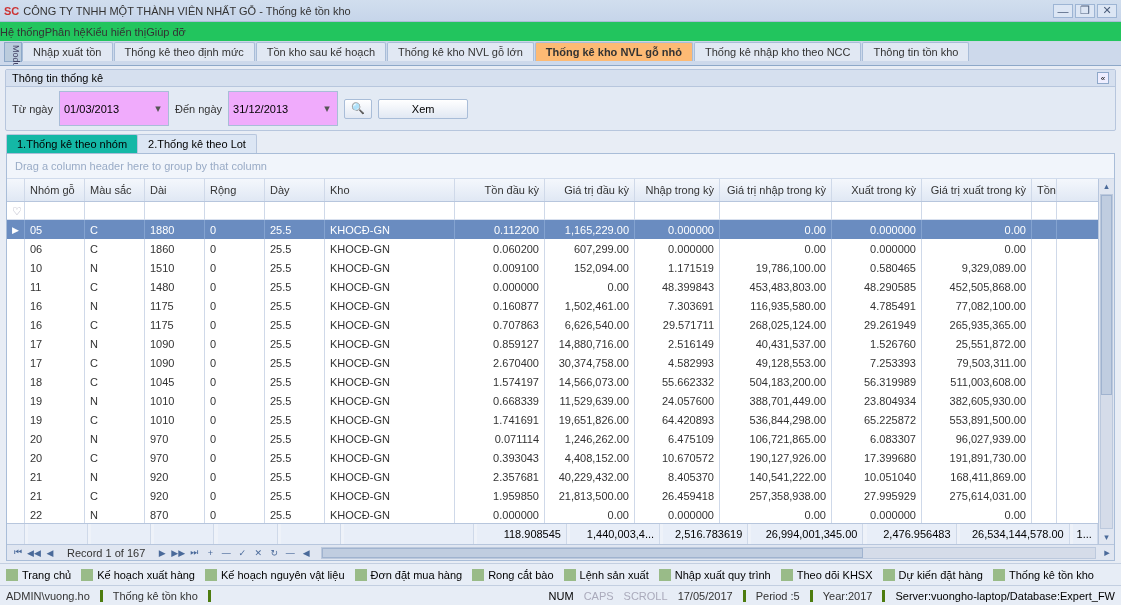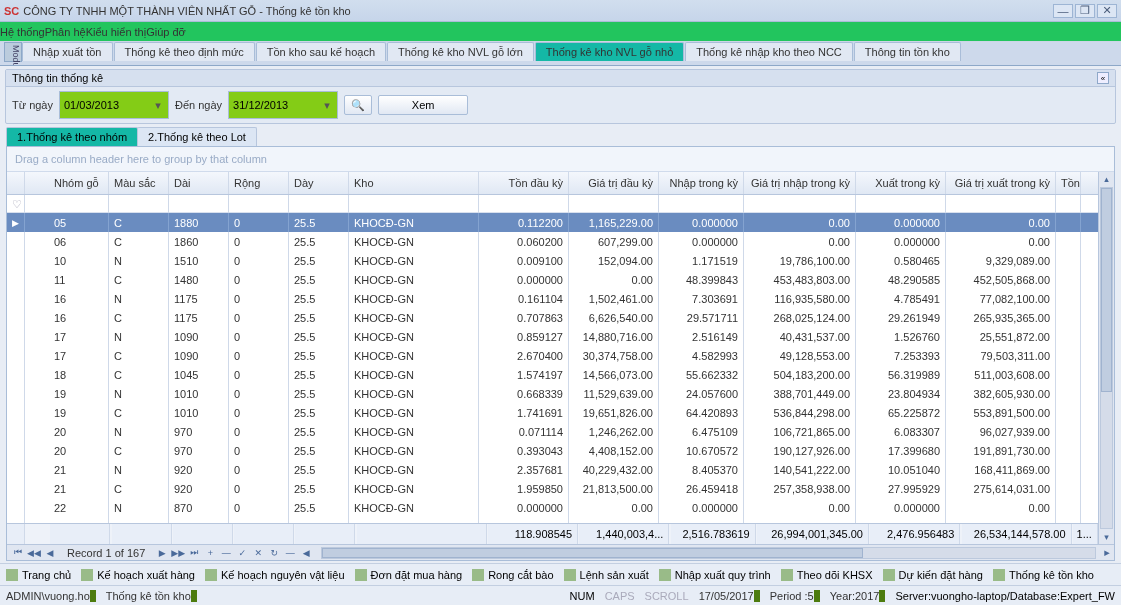--- a/index.html
+++ b/index.html
@@ -7,27 +7,27 @@
 .titlebar { height: 22px; background: linear-gradient(#d1deee,#c6d5ea); display: flex; align-items: center; padding: 0 4px; color: #333; border-bottom: 1px solid #a9bdd8; }
 .titlebar .logo { color: #c33; font-weight: bold; margin-right: 4px; }
 .titlebar .title { flex: 1; }
 .titlebar .win-btns { display: flex; gap: 2px; }
 .titlebar .win-btn { width: 20px; height: 14px; background: #dce6f4; border: 1px solid #9db5d4; display: flex; align-items: center; justify-content: center; color: #4a5d7a; cursor: pointer; }
 .menubar { height: 20px; background: #22c55e; display: flex; align-items: center; gap: 0; border-bottom: 1px solid #ccd6e6; }
 .menubar span { cursor: pointer; color: #333; }
 .tab-row { height: 24px; background: #cdd9eb; display: flex; align-items: flex-start; padding-left: 4px; border-bottom: 1px solid #8da8c8; gap: 0; overflow: hidden; }
 .mod-tab { width: 18px; writing-mode: vertical-rl; text-orientation: mixed; background: #bcd; border: 1px solid #8da8c8; height: 20px; font-size: 9px; padding-top: 2px; color: #446; }
 .tab { padding: 3px 10px; background: #e1e8f3; border: 1px solid #a9bdd8; border-bottom: none; border-radius: 2px 2px 0 0; margin-right: 1px; cursor: pointer; color: #333; white-space: nowrap; }
-.tab.active { background: #14b8a6; font-weight: normal; }
+.tab.active { background: #fdba74; font-weight: bold; }
 .groupbox { margin: 3px 5px; border: 1px solid #b7c6dd; background: #e3eaf4; border-radius: 2px; }
 .groupbox-hdr { padding: 2px 6px; background: #d6e0ef; border-bottom: 1px solid #b7c6dd; display: flex; align-items: center; justify-content: space-between; }
 .groupbox-hdr .collapse { width: 12px; height: 12px; border: 1px solid #8ea8c9; background: #eef; display: flex; align-items: center; justify-content: center; font-size: 8px; cursor: pointer; }
 .filter-row { padding: 4px 6px; display: flex; align-items: center; gap: 6px; }
 .filter-row label { color: #333; }
-.date-input { width: 110px; height: 28px; border: 1px solid #a9bdd8; background: #84cc16; display: flex; align-items: center; padding: 0 4px; justify-content: space-between; }
+.date-input { width: 110px; height: 35px; border: 1px solid #a9bdd8; background: #f0abfc; display: flex; align-items: center; padding: 0 4px; justify-content: space-between; }
 .date-input .dd { width: 12px; text-align: center; color: #555; cursor: pointer; }
 .btn-xem { height: 20px; border: 1px solid #a9bdd8; background: linear-gradient(#fff,#e1e8f3); padding: 0 33px; display: flex; align-items: center; gap: 6px; cursor: pointer; border-radius: 2px; }
 .subtab-row { display: flex; padding: 0 6px; }
 .subtab { padding: 3px 10px; border: 1px solid #b7c6dd; border-bottom: none; background: #dce6f4; cursor: pointer; border-radius: 2px 2px 0 0; margin-right: -1px; }
 .subtab.active { background: #14b8a6; }
 .grid-wrap { flex: 1; margin: 0 6px 2px; border: 1px solid #a9bdd8; background: #fff; display: flex; flex-direction: column; overflow: hidden; }
 .group-hint { padding: 6px 8px; color: #99abc6; background: #f1f5fb; border-bottom: 1px solid #d0dbec; }
 .grid-header { display: flex; background: linear-gradient(#f4f7fc,#e0e8f4); border-bottom: 1px solid #b7c6dd; }
 .grid-header .cell, .grid-row .cell, .filter-band .cell, .totals .cell { border-right: 1px solid #cfd9e9; padding: 3px 5px; overflow: hidden; white-space: nowrap; text-overflow: ellipsis; }
 .grid-header .cell { color: #333; font-weight: normal; height: 22px; display: flex; align-items: center; }
@@ -51,25 +51,25 @@
 .vscroll { width: 16px; background: #e0e6f1; border-left: 1px solid #b7c6dd; display: flex; flex-direction: column; }
 .vscroll .arr { height: 14px; display: flex; align-items: center; justify-content: center; color: #4a6a9a; cursor: pointer; font-size: 9px; }
 .vscroll .vtrack { flex: 1; background: #d5dce9; position: relative; margin: 1px; border: 1px solid #bcc9dd; }
 .vscroll .vthumb { position: absolute; top: 0; width: 100%; height: 60%; background: #c0cde0; border: 1px solid #a0b3cf; }
 .grid-section { flex: 1; display: flex; overflow: hidden; }
 .grid-left { flex: 1; display: flex; flex-direction: column; overflow: hidden; }
 .bottom-nav { height: 22px; background: #e7edf6; border-top: 1px solid #c3cfe1; display: flex; align-items: center; padding: 0 6px; gap: 10px; overflow: hidden; }
 .bottom-nav .navitem { display: flex; align-items: center; gap: 4px; cursor: pointer; white-space: nowrap; }
 .bottom-nav .ico { width: 12px; height: 12px; background: #9b8; display: inline-block; }
 .status { height: 20px; background: #e7edf6; border-top: 1px solid #c3cfe1; display: flex; align-items: center; padding: 0 6px; gap: 10px; }
-.status .seg { border-right: 6px solid #4d7c0f; padding-right: 0; color: #333; }
+.status .seg { border-right: 3px solid #4d7c0f; padding-right: 10px; color: #333; }
 .status .spacer { flex: 1; }
 .status .dim { color: #aab; }
 .c-ind { width: 18px; }
-.c-nhom { width: 60px; margin-left: 24px; }
+.c-nhom { width: 60px; }
 .c-mau { width: 60px; }
 .c-dai { width: 60px; }
 .c-rong { width: 60px; }
 .c-day { width: 60px; }
 .c-kho { width: 130px; }
 .c-tondk { width: 90px; }
 .c-gtdk { width: 90px; }
 .c-nhaptk { width: 85px; }
 .c-gtntk { width: 112px; }
 .c-xuattk { width: 90px; }
@@ -243,21 +243,21 @@
             <div class="cell c-ton num"></div>
           </div>
           <div class="grid-row">
             <div class="cell c-ind row-ind"></div>
             <div class="cell c-nhom">16</div>
             <div class="cell c-mau">N</div>
             <div class="cell c-dai">1175</div>
             <div class="cell c-rong">0</div>
             <div class="cell c-day">25.5</div>
             <div class="cell c-kho">KHOCĐ-GN</div>
-            <div class="cell c-tondk num">0.161104</div>
+            <div class="cell c-tondk num">0.160877</div>
             <div class="cell c-gtdk num">1,502,461.00</div>
             <div class="cell c-nhaptk num">7.303691</div>
             <div class="cell c-gtntk num">116,935,580.00</div>
             <div class="cell c-xuattk num">4.785491</div>
             <div class="cell c-gtxtk num">77,082,100.00</div>
             <div class="cell c-ton num"></div>
           </div>
           <div class="grid-row">
             <div class="cell c-ind row-ind"></div>
             <div class="cell c-nhom">16</div>

